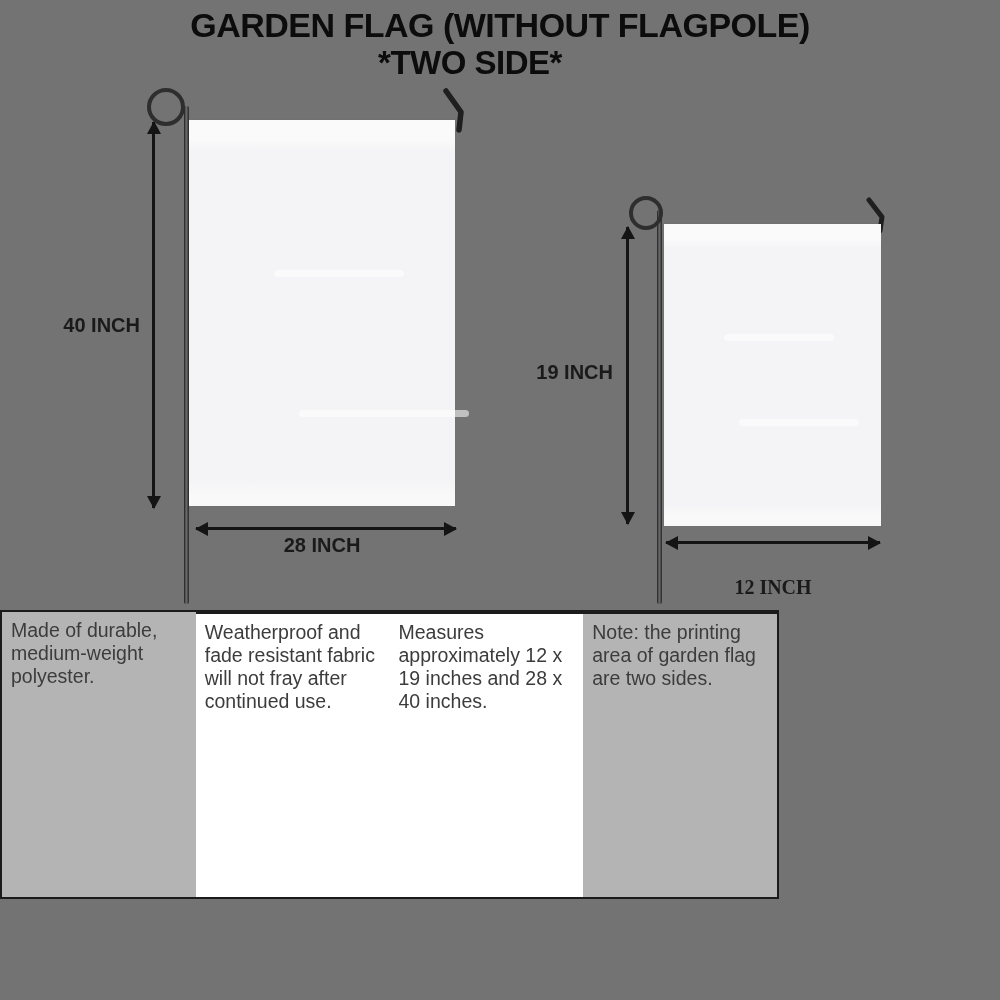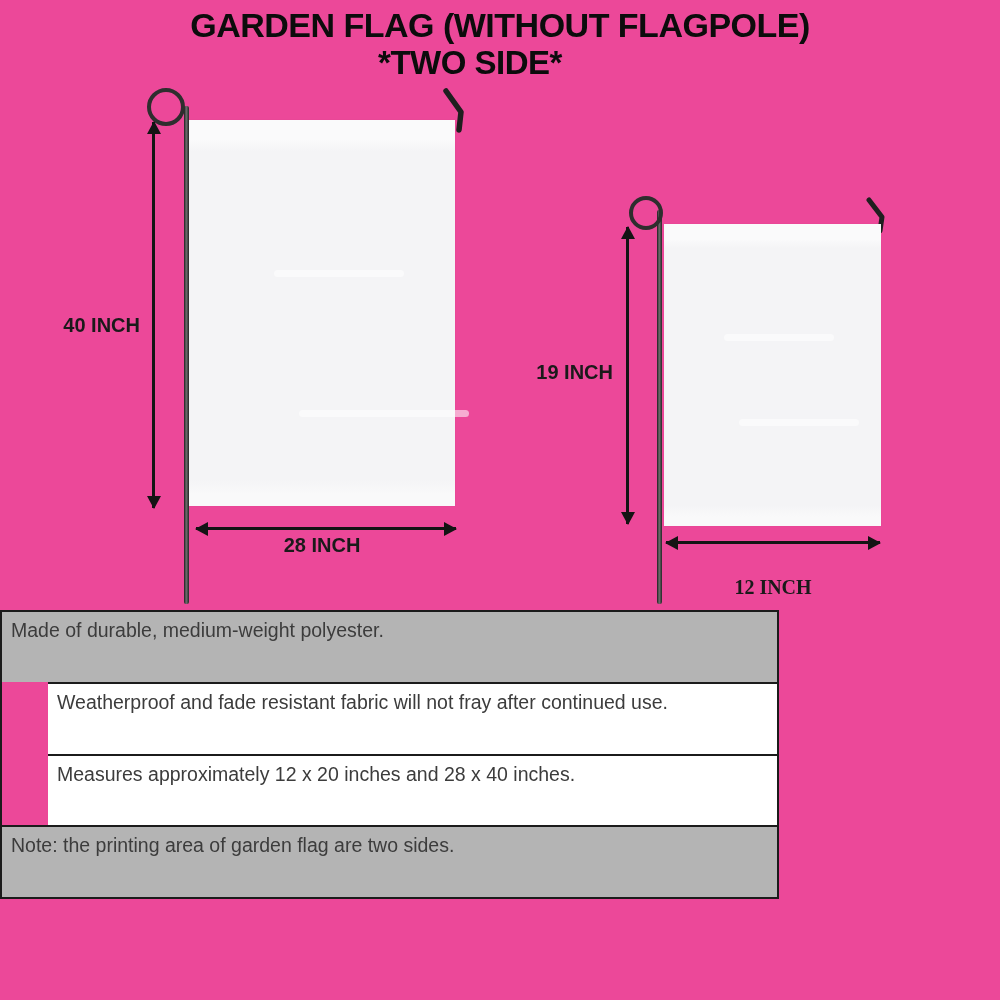--- a/index.html
+++ b/index.html
@@ -1,18 +1,18 @@
 <!DOCTYPE html>
 <html><head>
 <meta charset="utf-8">
 <style>
   html, body { margin:0; padding:0; background:#ffffff; }
   body { font-family:"Liberation Sans", sans-serif; }
   #page {
-    position:relative; width:1000px; height:1000px; background:#ec4899;
+    position:relative; width:1000px; height:1000px; background:#737373;
     overflow:hidden;
   }
 
   
   .title-line1 {
     position:absolute; top:6px; left:0; width:1000px; text-align:center;
     font-size:34px; font-weight:800; letter-spacing:-0.5px; color:#0c0c0c;
   }
   .title-line2 {
     position:absolute; top:44px; left:0; width:1000px; text-align:center;
@@ -61,30 +61,30 @@
     position:absolute; font-size:20px; font-weight:700; color:#1a1a1a;
     letter-spacing:0;
   }
   .dim-label.right { text-align:right;margin-top:18px; }
   .dim-label.center { text-align:center; }
 
   
   .features-table {
     position:absolute; left:0; top:610px; width:779px; height:289px;
     box-sizing:border-box; border:2px solid #1b1b1b;
-    display:flex; flex-direction:column;
+    display:flex; flex-direction:row;
   }
   .feature-row {
     flex:1 1 0; box-sizing:border-box;
     padding:7px 10px 0 9px;
     font-size:19.5px; color:#3c3c3c;
   }
   .feature-row + .feature-row { border-top:2px solid #1b1b1b; }
   .row-shaded { background:#b4b4b4; }
-  .row-plain  { background:#ffffff;margin-left:46px; }
+  .row-plain  { background:#ffffff; }
 </style>
 </head>
 <body>
 
 <div id="page">
 
   <div class="title-line1">GARDEN FLAG (WITHOUT FLAGPOLE)</div>
   <div class="title-line2">*TWO SIDE*</div>
 
   <div>
@@ -125,17 +125,17 @@
     <div class="dim-arrow-v" style="left:626px; top:227px; height:297px;"></div>
     <div class="dim-label right" style="left:503px; top:343px; width:110px;">19 INCH</div>
 
     <div class="dim-arrow-h" style="left:666px; top:541px; width:214px;"></div>
     <div class="dim-label center" style="left:673px; top:576px; width:200px;font-family:Liberation Serif, serif;">12 INCH</div>
   </div>
 
   <div class="features-table">
     <div class="feature-row row-shaded">Made of durable, medium-weight polyester.</div>
     <div class="feature-row row-plain">Weatherproof and fade resistant fabric will not fray after continued use.</div>
-    <div class="feature-row row-plain">Measures approximately 12 x 20 inches and 28 x 40 inches.</div>
+    <div class="feature-row row-plain">Measures approximately 12 x 19 inches and 28 x 40 inches.</div>
     <div class="feature-row row-shaded">Note: the printing area of garden flag are two sides.</div>
   </div>
 
 </div>
 
 </body></html>

